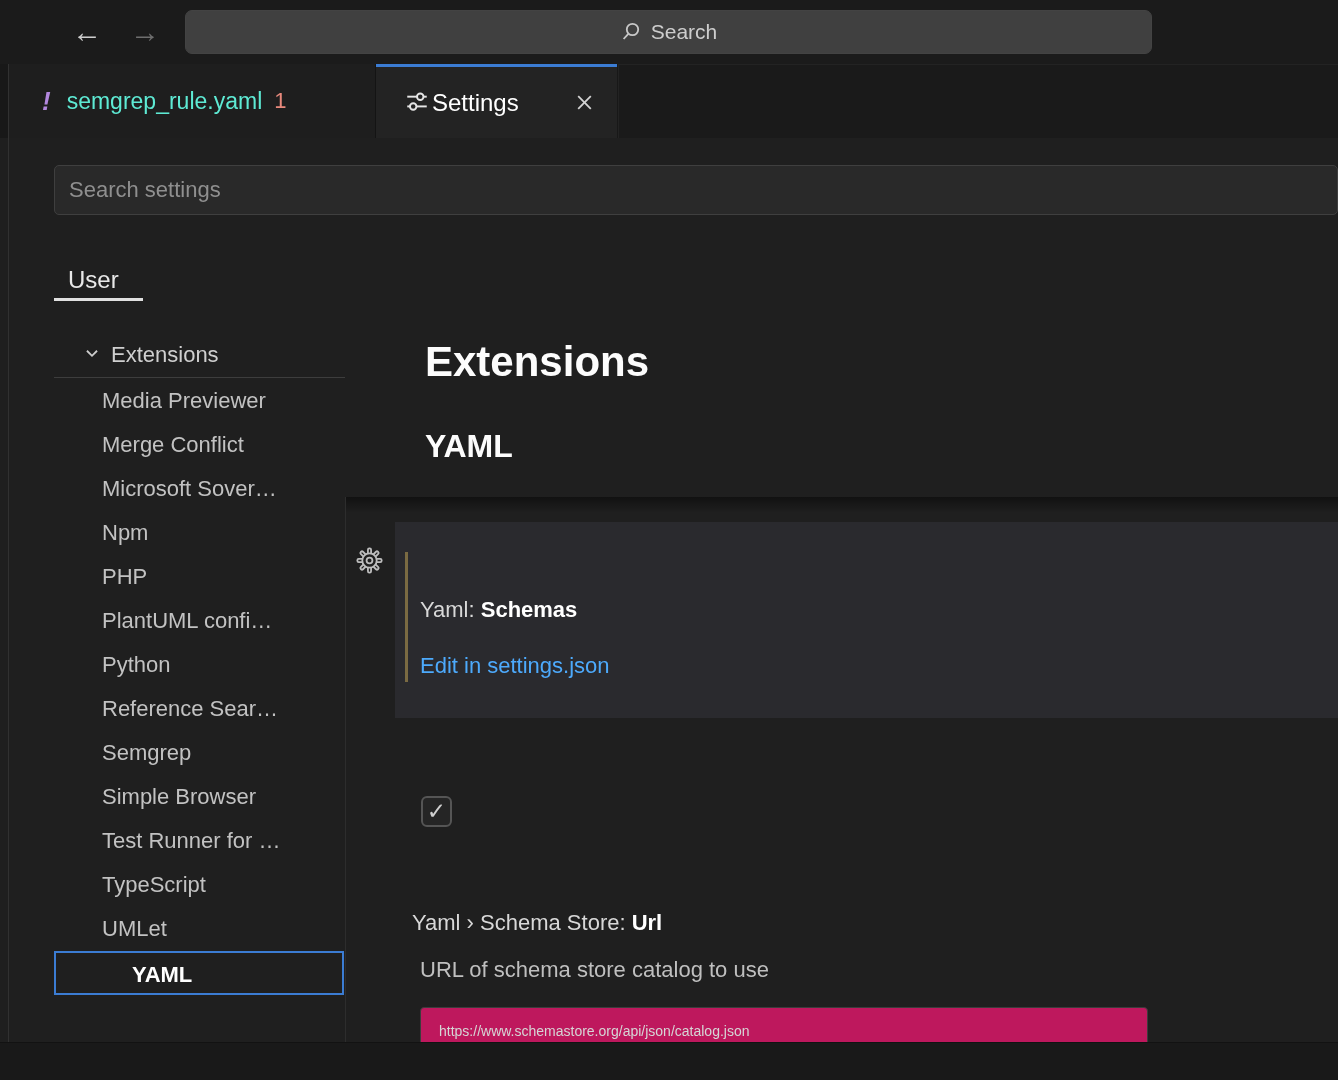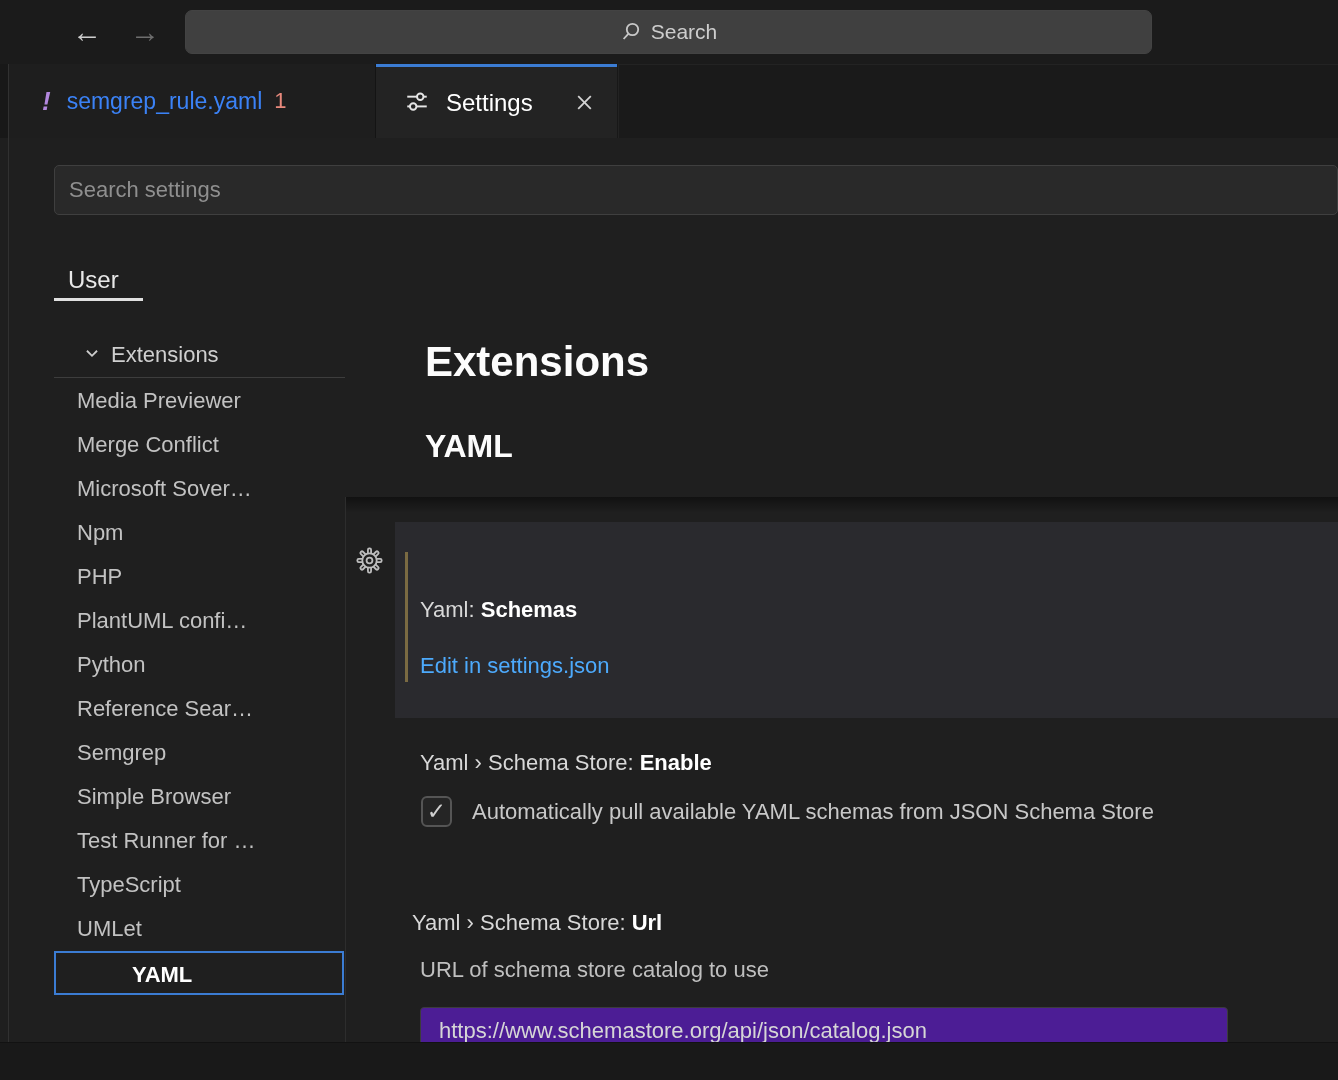--- a/index.html
+++ b/index.html
@@ -16,44 +16,44 @@
   .command-center { position:absolute; left:185px; top:10px; width:967px; height:44px;
     background:#404040; border:1px solid #434343; border-radius:7px;
     display:flex; align-items:center; justify-content:center; gap:9px; color:#cdcdcd; font-size:21px; }
   .command-center svg { display:block; }
 
   
   .tabbar { position:absolute; left:0; top:64px; width:1338px; height:74px; background:#181818; }
   .tab { position:absolute; top:0; height:74px; display:flex; align-items:center; }
   .tab-semgrep { left:8px; width:368px; background:#1e1e1e; border-right:1px solid #141414; padding-left:34px; }
   .tab-semgrep .dirty { color:#b287dd; font-size:26px; font-weight:700; font-style:italic; margin-right:16px; }
-  .tab-semgrep .flabel { color:#3b82f6; font-size:23px; }
+  .tab-semgrep .flabel { color:#5eead4; font-size:23px; }
   .tab-semgrep .fbadge { color:#e8897c; font-size:22px; margin-left:12px; }
   .tab-settings { left:376px; width:241px; background:#232323; border-top:3px solid #3b7cd3; padding:0 22px 0 28px; }
-  .tab-settings .tlabel { color:#ffffff; font-size:24px; margin-left:16px; }
+  .tab-settings .tlabel { color:#ffffff; font-size:24px; margin-left:2px; }
   .tab-settings .closer { margin-left:auto; display:flex; align-items:center; }
   .tab-empty { position:absolute; left:618px; top:0; right:0; height:74px; background:#1a1a1a; border-top:1px solid #232323; border-left:1px solid #232323; }
 
   
   .editor { position:absolute; left:0; top:138px; width:1338px; height:904px; background:#1f1f1f; overflow:hidden; }
   .left-line { position:absolute; left:8px; top:64px; width:1px; height:978px; background:#313131; }
 
   .settings-search { position:absolute; left:54px; top:27px; width:1284px; height:50px;
     background:#292929; border:1px solid #3f3f3f; border-radius:5px; color:#cccccc;
     font-size:22px; padding:0 14px; outline:none; font-family:inherit; }
   .settings-search::placeholder { color:#8f8f8f; }
 
   .scope-label { position:absolute; left:68px; top:128px; font-size:24px; color:#e8e8e8; }
   .scope-underline { position:absolute; left:54px; top:160px; width:89px; height:3px; background:#e0e0e0; }
 
   
   .toc-root { position:absolute; left:0; top:195px; width:337px; height:44px; display:flex; align-items:center; padding-left:83px; color:#cfcfcf; font-size:22px; gap:10px; }
   .toc-rule { position:absolute; left:54px; top:239px; width:291px; height:1px; background:#3d3d3d; }
   .toc-items { position:absolute; left:0; top:241px; width:337px; }
-  .toc-item { height:44px; line-height:44px; padding-left:77px; color:#c2c2c2; font-size:22px; white-space:nowrap; }
+  .toc-item { height:44px; line-height:44px; padding-left:102px; color:#c2c2c2; font-size:22px; white-space:nowrap; }
   .toc-item.selected { margin-left:54px; padding-left:76px; width:290px; border:2px solid #3b7cd3; color:#ffffff; font-weight:700; }
   .toc-vdivider { position:absolute; left:345px; top:359px; width:1px; height:545px; background:#2d2d2d; }
 
   
   .h1 { position:absolute; left:425px; top:200px; font-size:42px; font-weight:700; color:#fcfcfc; }
   .h2 { position:absolute; left:425px; top:290px; font-size:32px; font-weight:700; color:#fcfcfc; }
   .list-shadow { position:absolute; left:346px; top:359px; right:0; height:16px;
     background:linear-gradient(to bottom, rgba(0,0,0,0.45), rgba(0,0,0,0)); }
 
   .row-focused { position:absolute; left:395px; top:384px; right:0; height:196px; background:#2a2a2e; }
@@ -64,23 +64,23 @@
   .s-title b { color:#ffffff; font-weight:700; }
   .s-desc { position:absolute; font-size:22px; color:#bfbfbf; white-space:nowrap; }
   .s-link { position:absolute; font-size:22px; color:#4daafc; cursor:pointer; white-space:nowrap; }
 
   .t1 { left:420px; top:415px;margin-top:44px; } .d1 { left:420px; top:462px; } .l1 { left:420px; top:515px; }
   .t2 { left:420px; top:612px; }
   .checkbox { position:absolute; left:421px; top:658px; width:31px; height:31px; background:#252525;
     border:2px solid #555555; border-radius:6px; color:#cfcfcf; font-size:23px; line-height:27px; text-align:center; cursor:pointer; }
   .cb-text { left:472px; top:661px; color:#c8c8c8; }
   .t3 { left:412px; top:772px; } .d3 { left:420px; top:819px; }
-  .url-input { position:absolute; left:420px; top:869px; width:808px; height:48px;
-    background:#4c1d95; border:1px solid #3c3c3c; border-radius:4px; color:#d6d6d6;
-    font-size:22px; padding:0 18px; outline:none; font-family:inherit; }
+  .url-input { position:absolute; left:420px; top:869px; width:728px; height:48px;
+    background:#be185d; border:1px solid #3c3c3c; border-radius:4px; color:#d6d6d6;
+    font-size:14px; padding:0 18px; outline:none; font-family:inherit; }
 
   .bottom-strip { position:absolute; left:0; top:1042px; width:1338px; height:38px; background:#191919; border-top:1px solid #121212; }
 </style>
 </head>
 <body>
 
 <div class="screen">
 
   <div class="titlebar">
     <div class="nav-arrows">
@@ -172,23 +172,21 @@
           <rect x="10.6" y="1.2" width="2.8" height="21.6" rx="1.2" transform="rotate(135 12 12)"></rect>
           <circle cx="12" cy="12" r="6.4" fill="#1f1f1f"></circle>
           <circle cx="12" cy="12" r="2.6" fill="#1f1f1f"></circle>
         </g>
       </svg>
     </span>
     <div class="mod-bar"></div>
     <div class="s-title t1"><span>Yaml: </span><b>Schemas</b></div>
     <div class="s-link l1">Edit in settings.json</div>
 
-    <div class="s-title t2"><span>Yaml › Schema Store: </span><b>Enable</b></div>
     <div class="checkbox"><span>✓</span></div>
-    <div class="s-desc cb-text">Automatically pull available YAML schemas from JSON Schema Store</div>
 
     <div class="s-title t3"><span>Yaml › Schema Store: </span><b>Url</b></div>
     <div class="s-desc d3">URL of schema store catalog to use</div>
     <input class="url-input" type="text" value="https://www.schemastore.org/api/json/catalog.json" style="">
 
   </div>
 
   <div class="left-line"></div>
   <div class="bottom-strip"></div>
 

